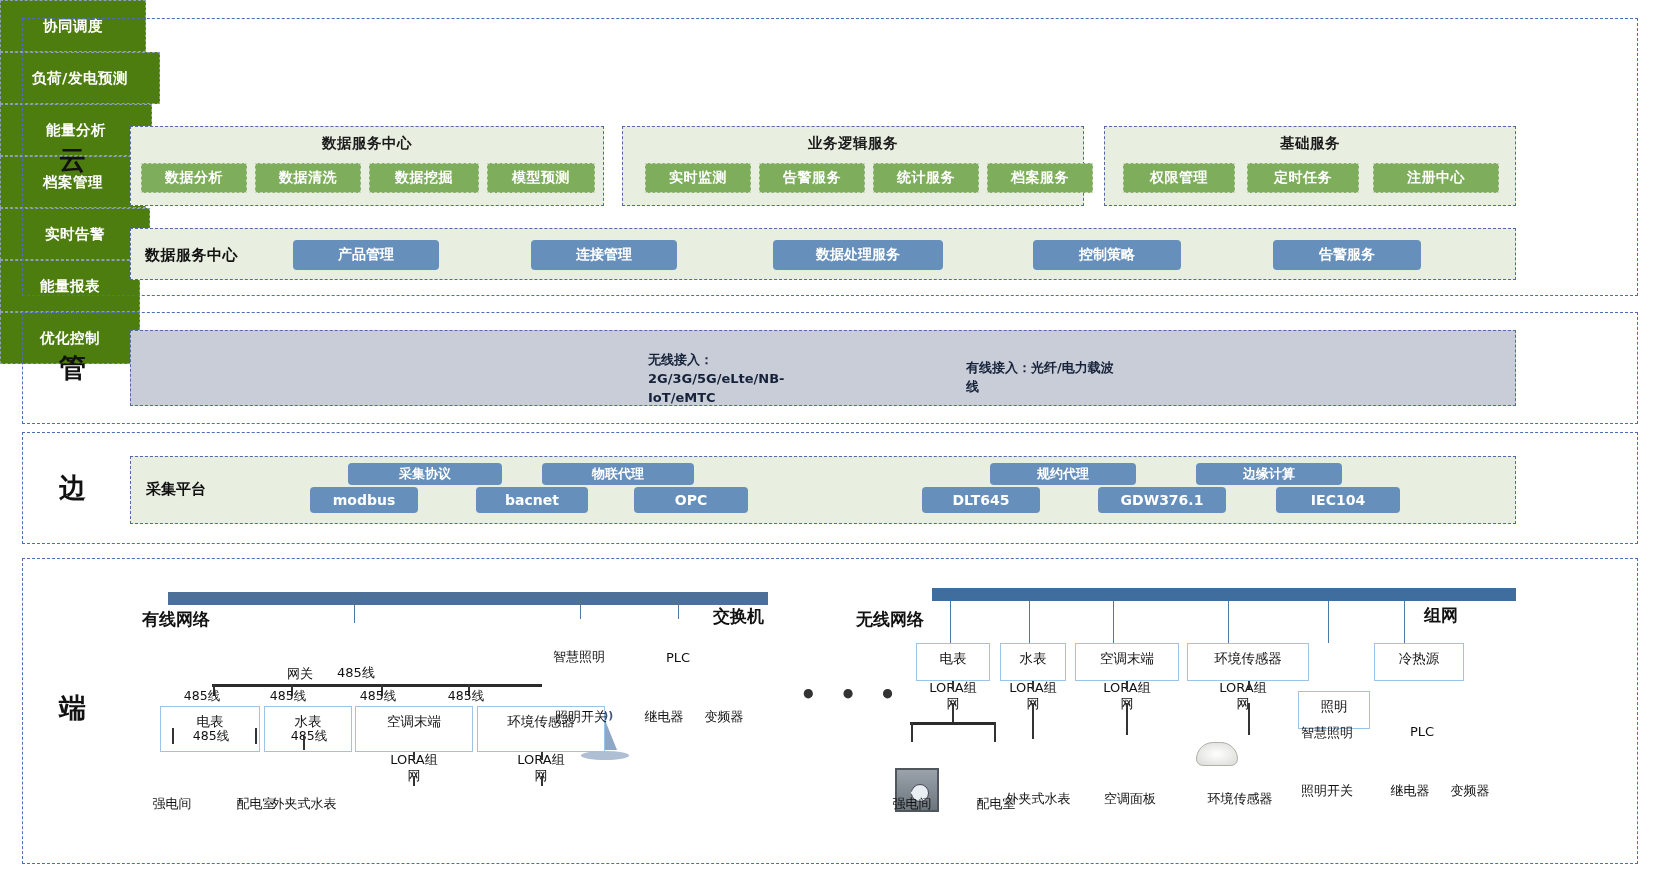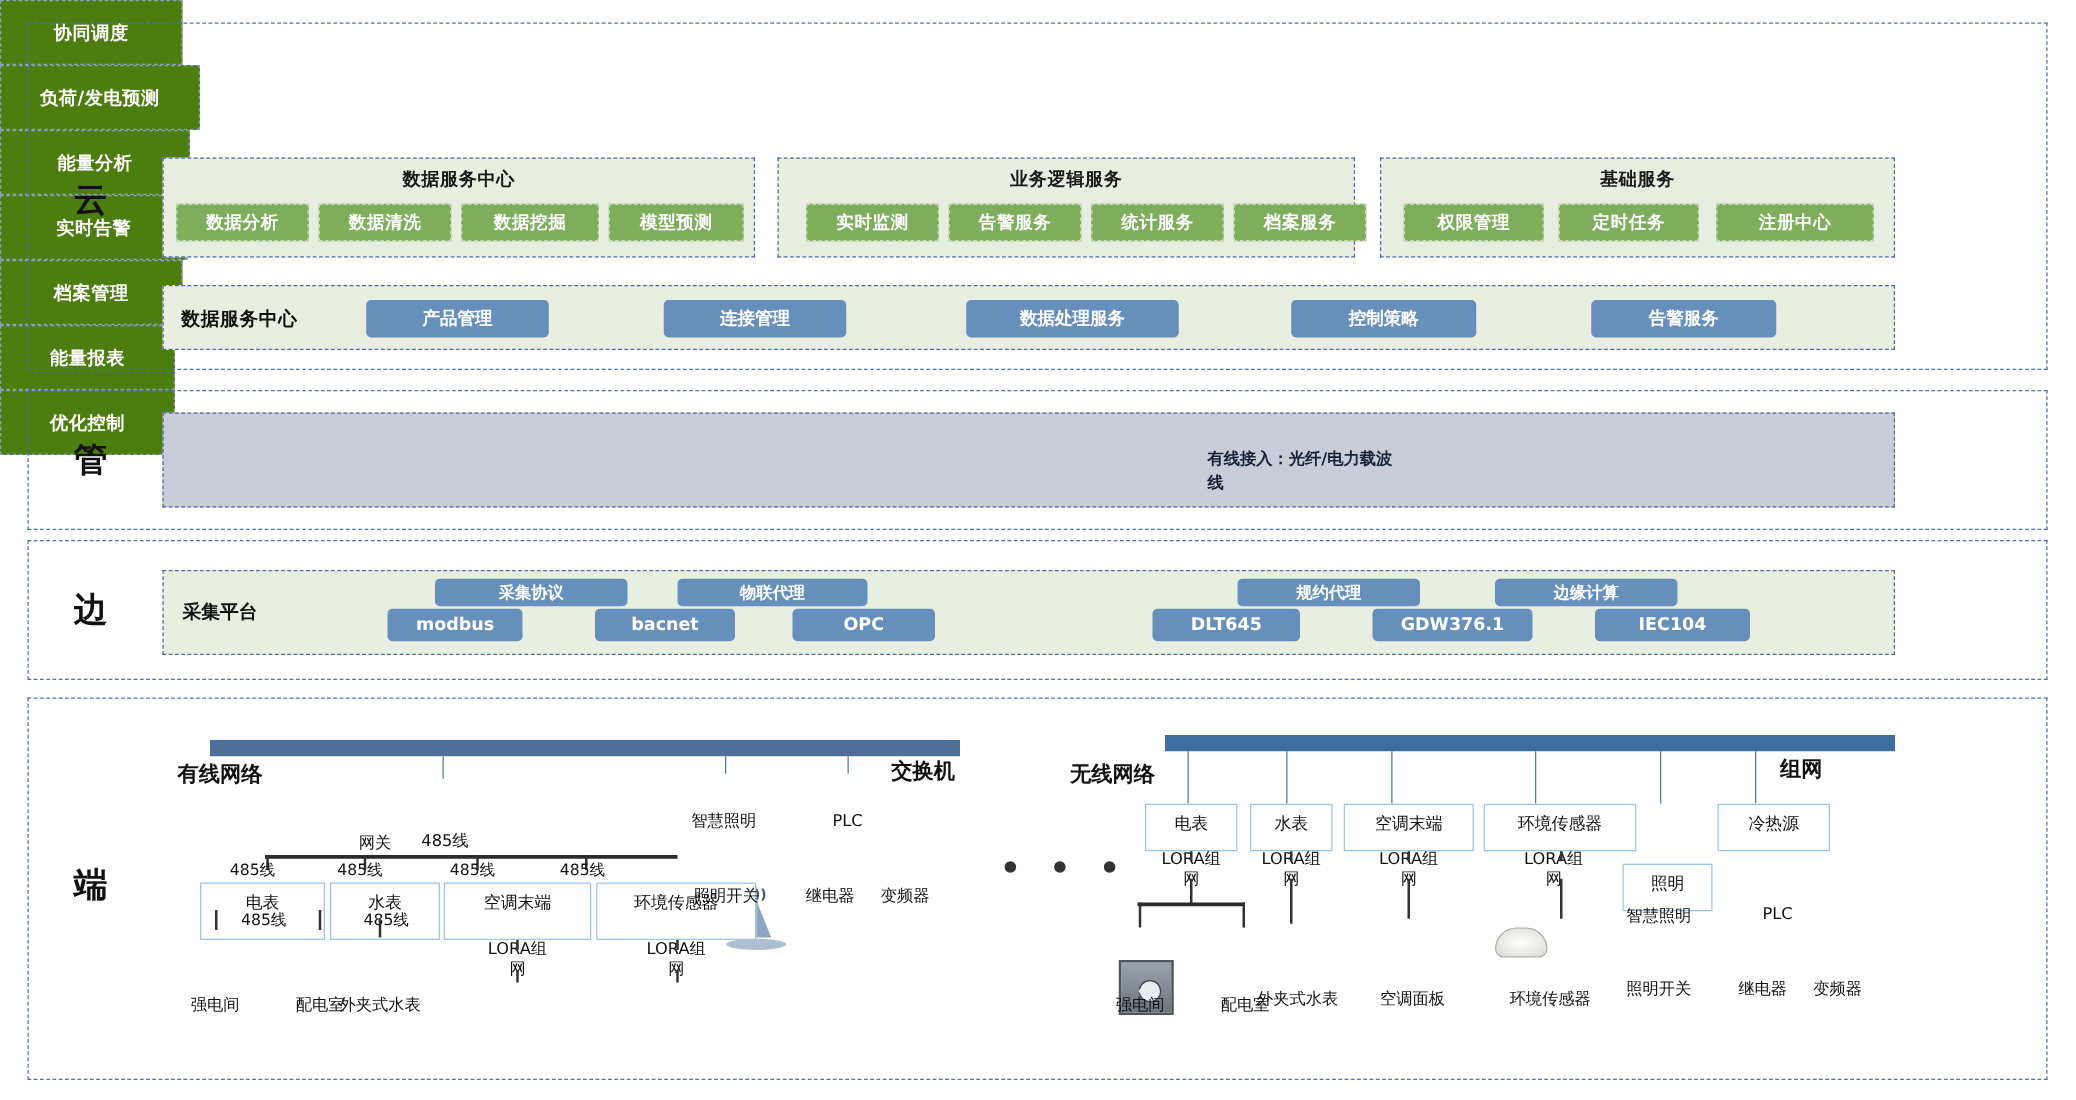--- a/index.html
+++ b/index.html
@@ -130,25 +130,25 @@
 
   <div class="blue-card" style="left:130px;top:54px;width:146px;height:52px;">
     <span>协同调度</span>
     </div>
   <div class="blue-card" style="left:304px;top:54px;width:160px;height:52px;">
     <span>负荷/发电预测</span>
     </div>
   <div class="blue-card" style="left:672px;top:54px;width:152px;height:52px;">
     <span>能量分析</span>
     </div>
+  <div class="blue-card" style="left:842px;top:54px;width:146px;height:52px;">
+    <span>档案管理</span>
+    </div>
   <div class="blue-card" style="left:1010px;top:54px;width:150px;height:52px;">
     <span>实时告警</span>
-    </div>
-  <div class="blue-card" style="left:842px;top:54px;width:146px;height:52px;">
-    <span>档案管理</span>
     </div>
   <div class="blue-card" style="left:1188px;top:54px;width:140px;height:52px;">
     <span>能量报表</span>
     </div>
   <div class="blue-card" style="left:1376px;top:54px;width:140px;height:52px;">
     <span>优化控制</span>
     </div>
 
   <div class="green-group" style="left:130px;top:126px;width:474px;height:80px;">
     <div class="green-group-title">数据服务中心</div>
@@ -218,20 +218,22 @@
   <div class="layer-label" style="left:48px;top:348px;width:50px;height:40px;">管</div>
 
   <div class="pipe-band" style="left:130px;top:330px;width:1386px;height:76px;"></div>
 
   <div class="pict tower" style="left:575px;top:344px;">
     <div class="t-wave">((·))</div>
       <div class="t-ant"></div>
     <div class="t-body"></div>
       <div class="t-base"></div>
   </div>
+  <div class="pipe-text" style="left:648px;top:350px;width:170px;">无线接入：
+2G/3G/5G/eLte/NB-IoT/eMTC</div>
 
   <div class="pict wired-ico" style="left:895px;top:352px;"></div>
   <div class="pipe-text" style="left:966px;top:358px;width:160px;">有线接入：光纤/电力载波线</div>
 
   <div class="layer" style="left:22px;top:432px;width:1616px;height:112px;"></div>
   <div class="layer-label" style="left:48px;top:468px;width:50px;height:40px;">边</div>
 
   <div class="edge-band" style="left:130px;top:456px;width:1386px;height:68px;"></div>
   <div class="edge-title" style="left:146px;top:480px;">采集平台</div>
 

